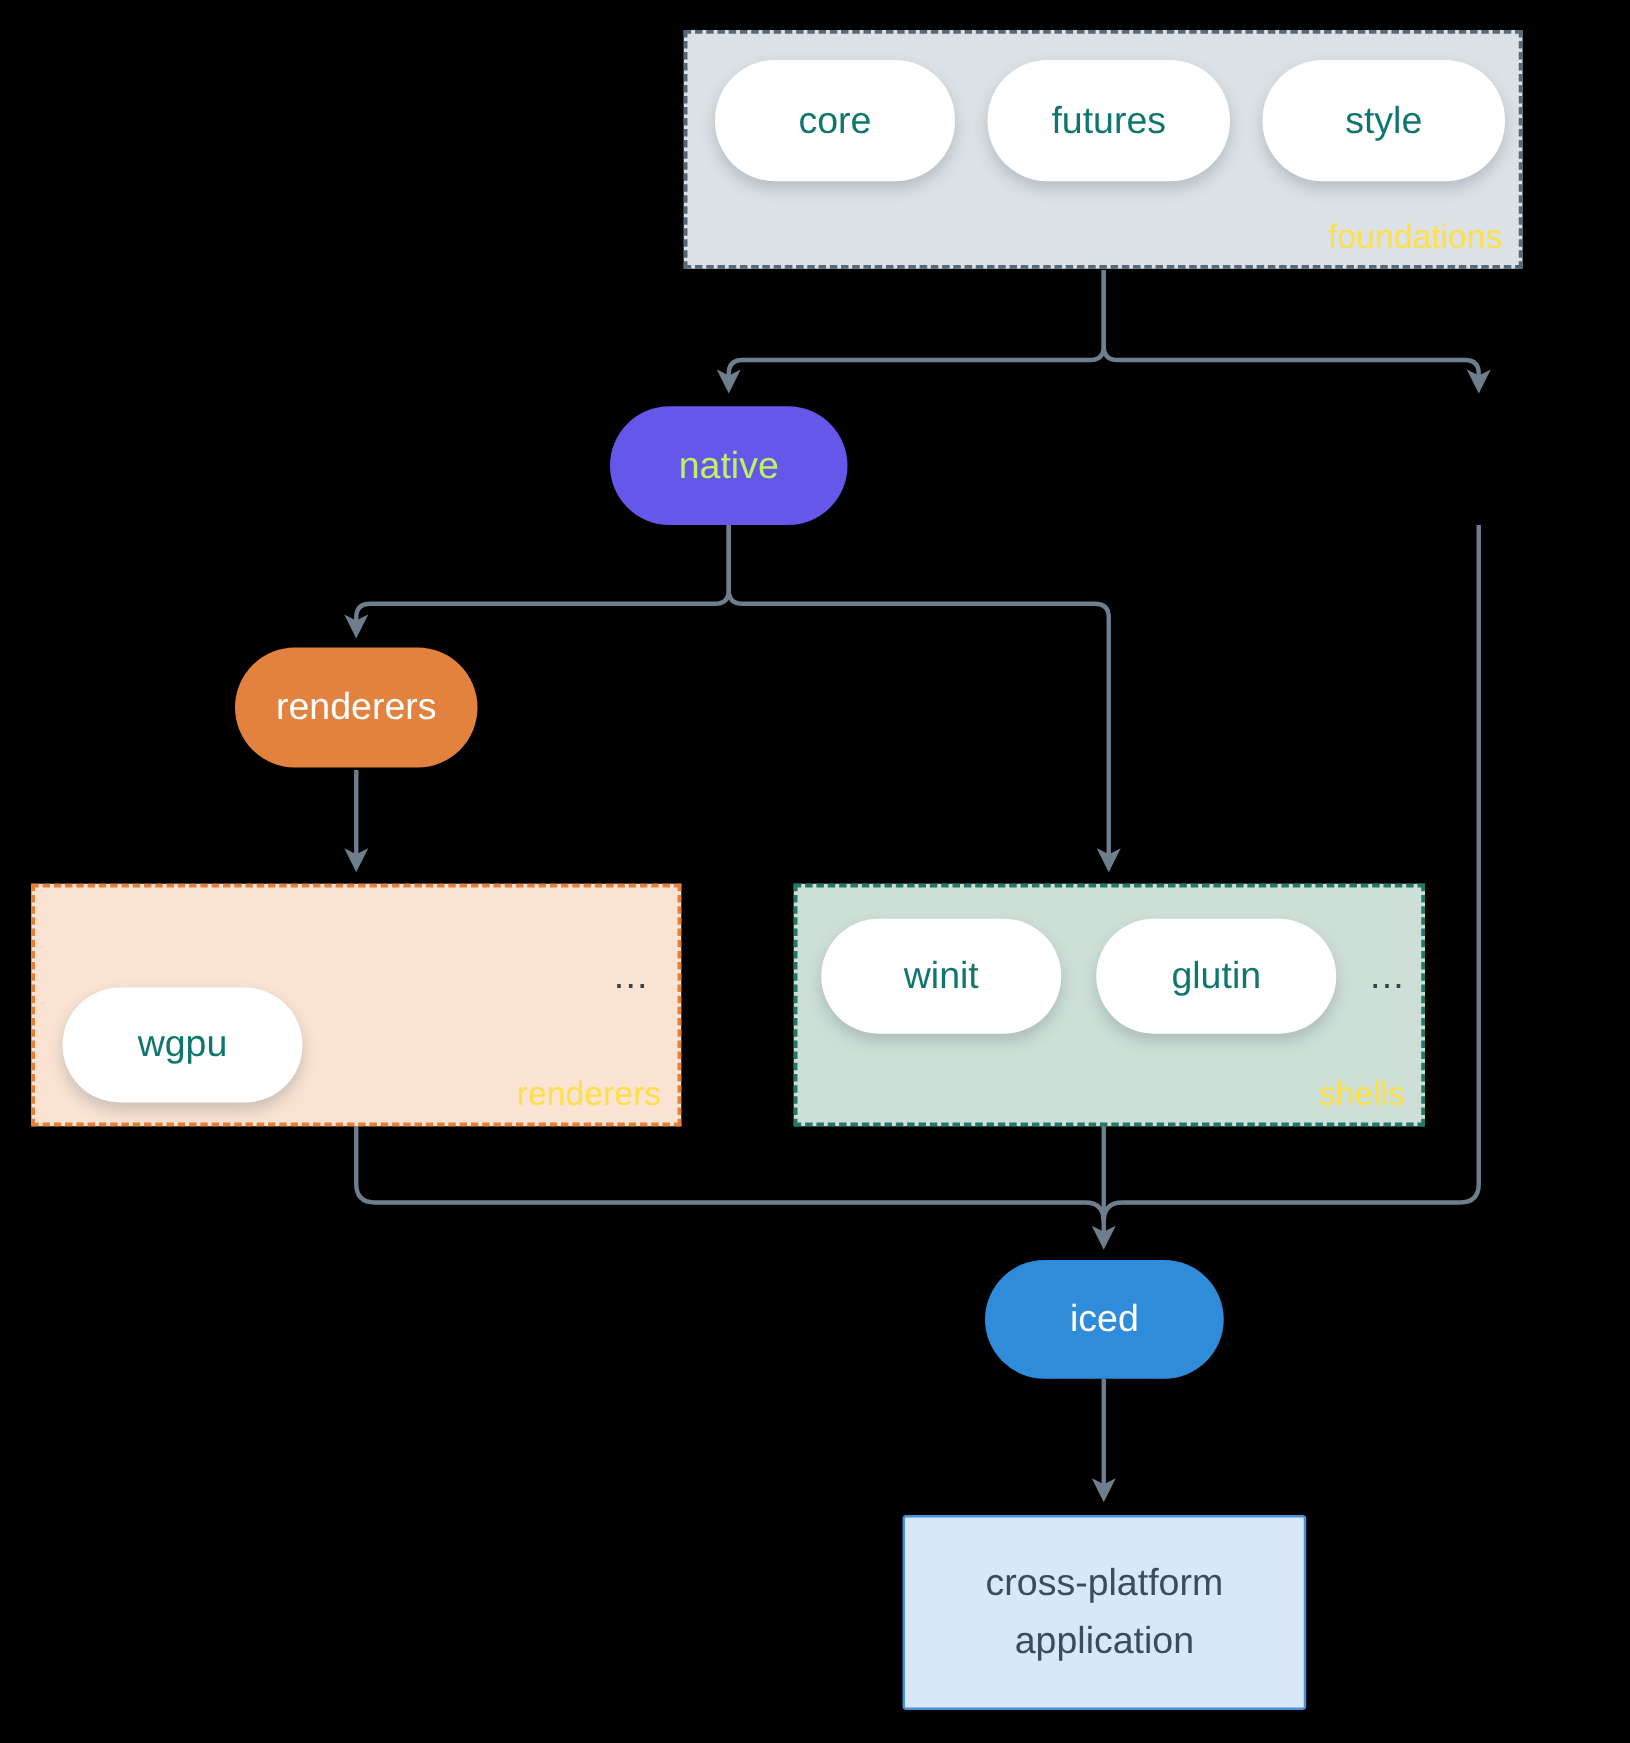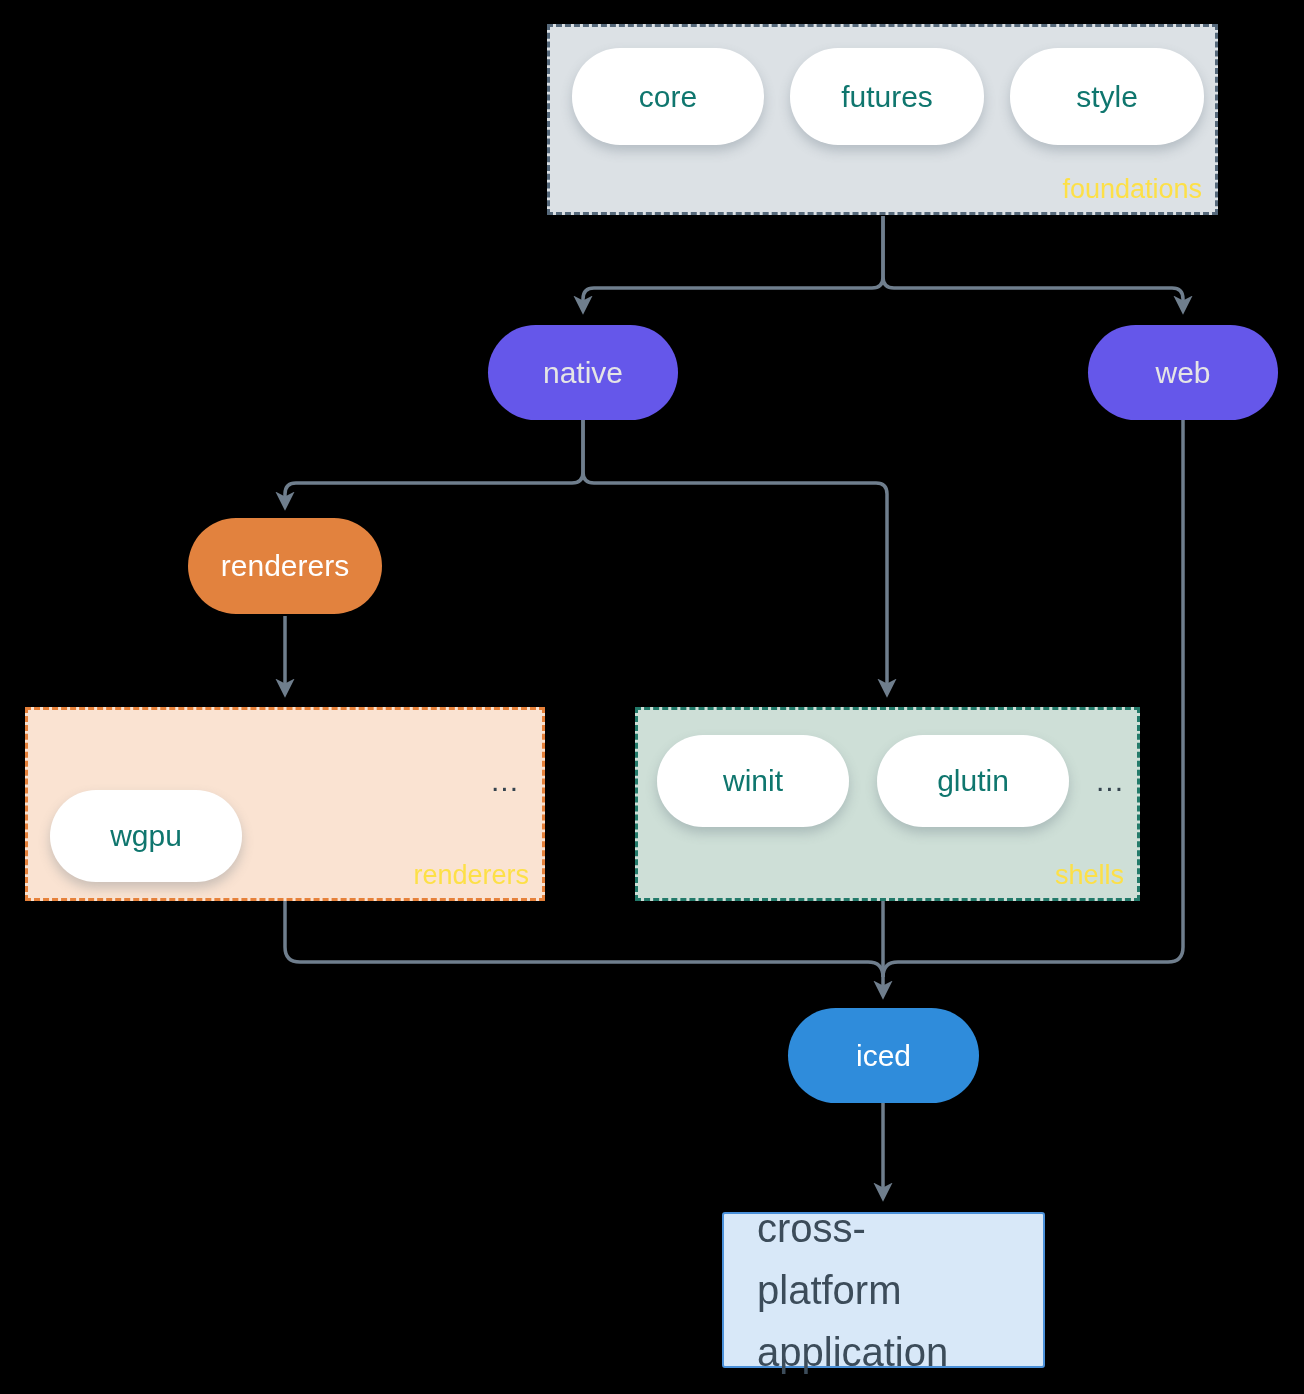--- a/index.html
+++ b/index.html
@@ -38,21 +38,21 @@
     align-items: center;
     justify-content: center;
     font-size: 30px;
     border-radius: 48px;
   }
   .pill.white {
     background: #FFFFFF;
     color: #0f766e;
     box-shadow: 0 6px 12px rgba(90,105,120,0.30);
   }
-  .pill.purple { background: #6557EA; color: #e5e5e5; }
+  .pill.purple { background: #6557EA; color: #bef264; }
   .pill.orange { background: #E2823E; color: #FFFFFF; }
   .pill.blue   { background: #2F8CDB; color: #FFFFFF; text-align: right; }
 
   
   #g-foundations {
     left: 547px; top: 24px; width: 671px; height: 191px;
     background: #DCE1E5;
     border: 3px dashed #56697B;
   }
   #n-core    { left: 572px;  top: 48px; width: 192px; height: 97px; }
@@ -95,25 +95,25 @@
 
   
   #n-application {
     position: absolute;
     left: 722px; top: 1212px; width: 323px; height: 156px;
     box-sizing: border-box;
     background: #D8E8F8;
     border: 2.5px solid #4A90D9;
     border-radius: 3px;
     display: flex; align-items: center; justify-content: center;
-    text-align: left;
-    font-size: 40px;
+    text-align: center;
+    font-size: 30px;
     line-height: 1.55;
     color: #3C4C5A;
-    padding: 0 33px;
+    padding: 0 18px;
   }
 </style>
 </head>
 <body>
 
 <div class="canvas">
 
   <svg class="edges" viewBox="0 0 1304 1394">
     <defs>
       <marker id="arw" viewBox="0 0 10 10" refX="7.5" refY="5" markerWidth="5.5" markerHeight="5.5" orient="auto">
@@ -131,21 +131,20 @@
     <path class="edge" d="M883,1103 L883,1197" marker-end="url(#arw)"></path>
   </svg>
 
   <div class="group" id="g-foundations"></div>
   <div class="pill white" id="n-core">core</div>
   <div class="pill white" id="n-futures">futures</div>
   <div class="pill white" id="n-style">style</div>
   <div class="group-label" style="right: calc(1304px - 1218px + 16px); bottom: calc(1394px - 215px + 10px); position: absolute;">foundations</div>
 
   <div class="pill purple" id="n-native">native</div>
-  <div class="pill purple" id="n-web">web</div>
   <div class="pill orange" id="n-graphics">renderers</div>
 
   <div class="group" id="g-renderers"></div>
   <div class="pill white" id="n-wgpu">wgpu</div>
   <div id="ellipsis-renderers">...</div>
   <div class="group-label" style="position:absolute; right: calc(1304px - 545px + 16px); bottom: calc(1394px - 901px + 10px);">renderers</div>
 
   <div class="group" id="g-shells"></div>
   <div class="pill white" id="n-winit">winit</div>
   <div class="pill white" id="n-glutin">glutin</div>

